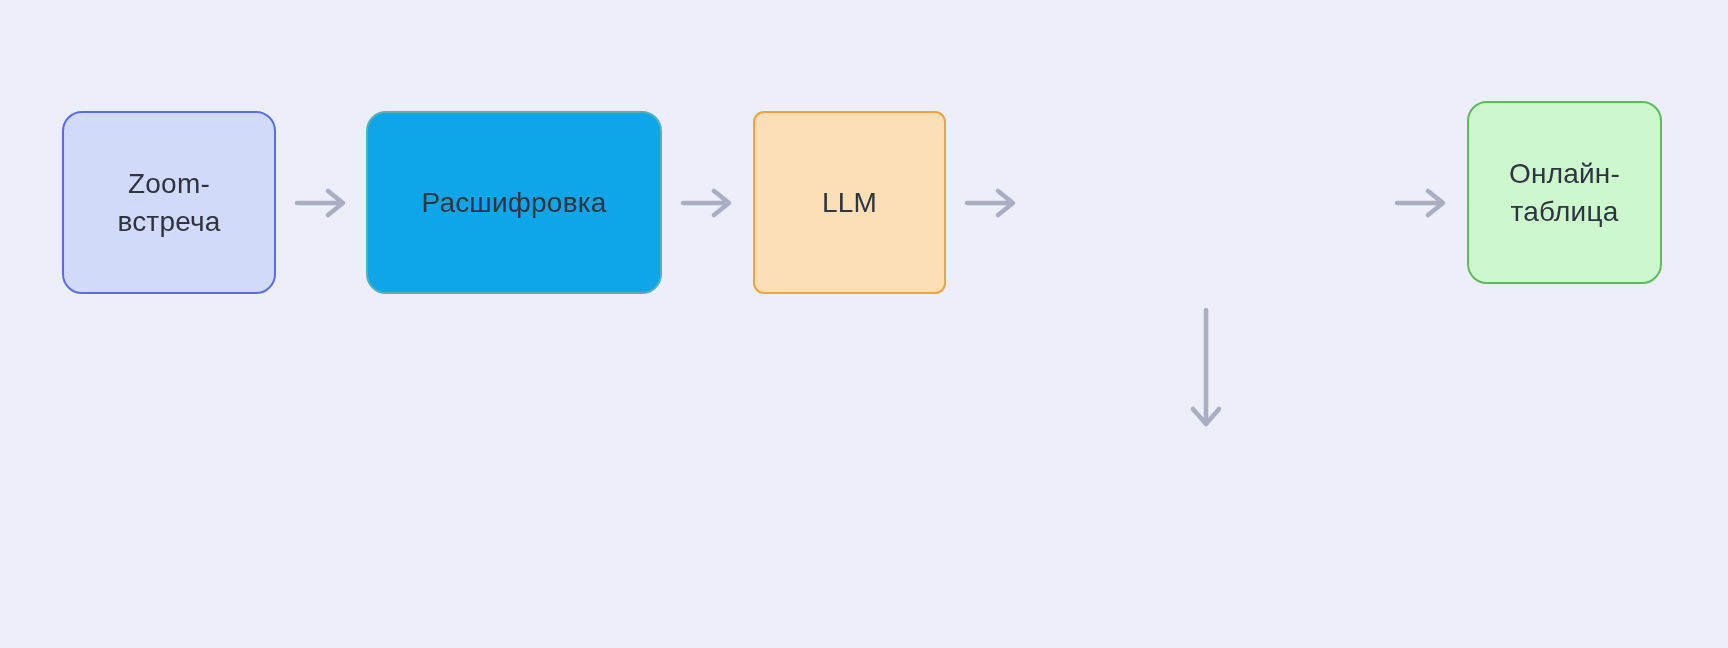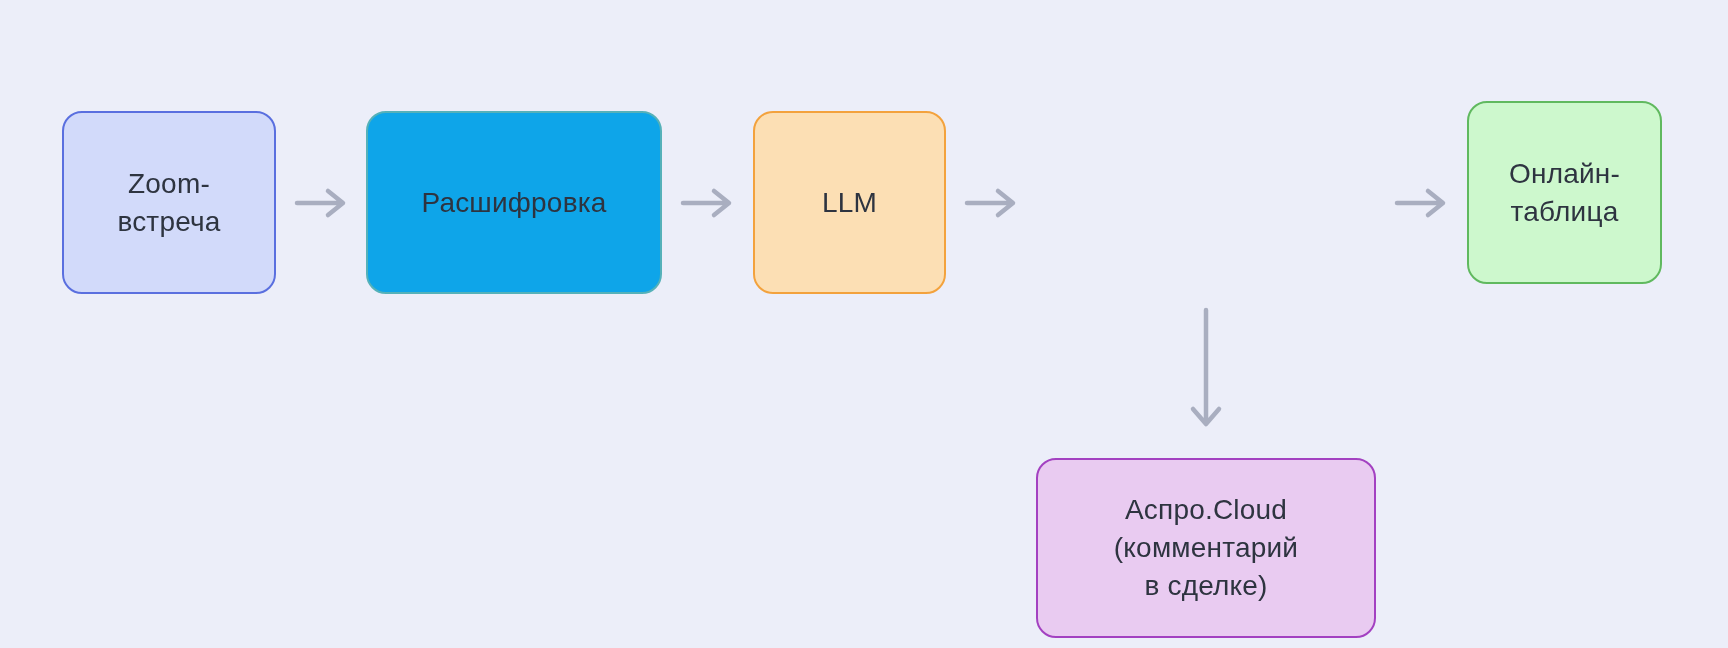--- a/index.html
+++ b/index.html
@@ -28,21 +28,21 @@
   .node-label {
     white-space: pre-line;
     font-size: 28px;
     font-weight: 500;
     line-height: 38px;
     color: var(--text);
     letter-spacing: 0.2px;
   }
   .node-1 { left: 62px;   top: 63px;  width: 214px; height: 183px; }
   .node-2 { left: 366px;  top: 63px;  width: 296px; height: 183px; }
-  .node-3 { left: 753px;  top: 63px;  width: 193px; height: 183px; }
+  .node-3 { left: 753px;  top: 63px;  width: 193px; height: 183px; border-radius: 11px; }
   .node-4 { left: 1036px; top: 63px;  width: 340px; height: 183px; }
   .node-5 { left: 1467px; top: 53px;  width: 195px; height: 183px; }
   .node-6 { left: 1036px; top: 410px; width: 340px; height: 180px; }
   .arrow { position: absolute; }
   .arrow path {
     fill: none;
     stroke: var(--arrow);
     stroke-width: 4.5;
     stroke-linecap: round;
     stroke-linejoin: round;
@@ -91,19 +91,14 @@
 
   <div class="node node-5" style="background: rgb(205, 248, 205); border-color: rgb(96, 185, 95);">
     <span class="node-label">Онлайн-
 таблица</span>
   </div>
 
   <svg class="arrow arrow-v" viewBox="0 0 36 136">
     <path d="M18 4 V116 M5 103 L18 118 L31 103"></path>
   </svg>
 
-  <div class="node node-6" style="background: rgb(233, 203, 241); border-color: rgb(163, 65, 193);">
-    <span class="node-label">Аспро.Cloud
-(комментарий
-в сделке)</span>
-  </div>
 
 </div>
 
 </body></html>

